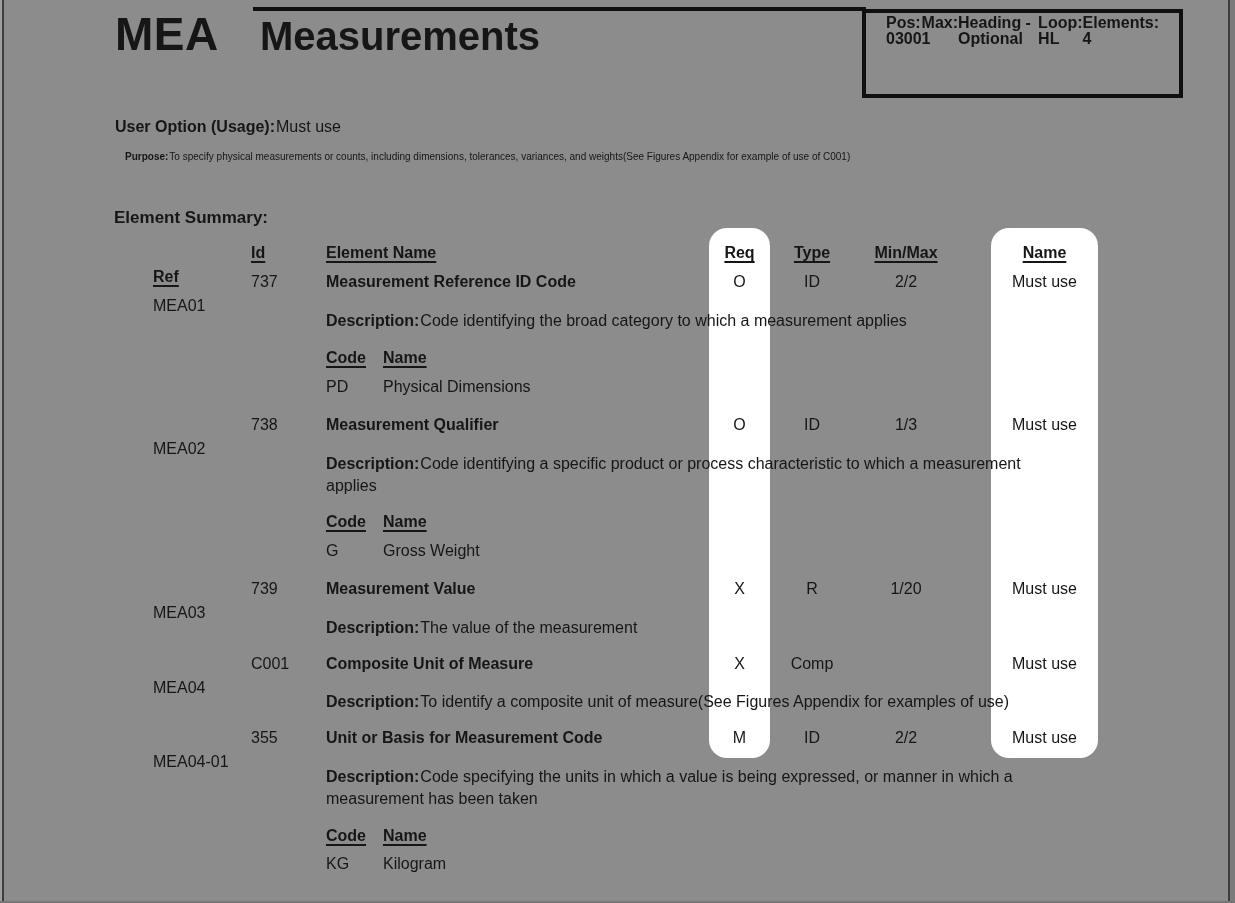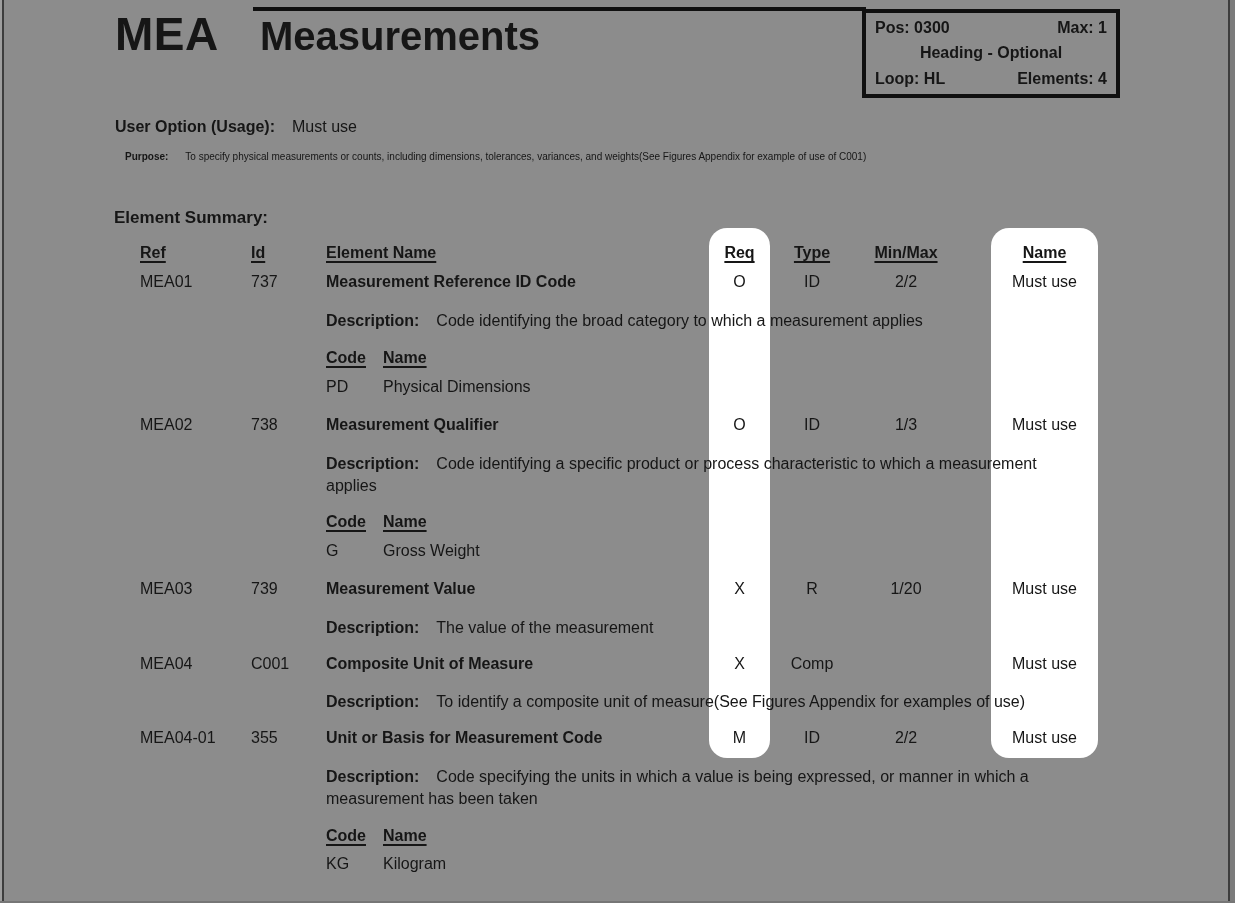--- a/index.html
+++ b/index.html
@@ -24,39 +24,39 @@
   .band-req   { left:709px; width:61px; }
   .band-usage { left:991px; width:107px; }
 
   
   .seg-id   { position:absolute; left:115px; top:11px; font-size:46px; font-weight:bold; letter-spacing:.5px; line-height:1; }
   .seg-rule { position:absolute; left:253px; top:7px; width:613px; height:4px; background:#101010; }
   .seg-name { position:absolute; left:260px; top:16px; font-size:40px; font-weight:bold; line-height:1; }
 
   
   .info-box {
-    position:absolute; left:862px; top:9px; width:258px; height:89px;
+    position:absolute; left:862px; top:9px; width:321px; height:89px;
     border:4px solid #101010; background:transparent;
-    display:flex; flex-direction:column; justify-content:space-around;
-    padding:2px 9px; font-size:16px; font-weight:bold;
+    display:flex; flex-direction:row; justify-content:space-around;
+    padding:2px 20px; font-size:16px; font-weight:bold;
   }
   .info-row { display:flex; justify-content:space-between; line-height:1; }
   .info-row.center { justify-content:center; }
 
   
   .usage-line { position:absolute; left:115px; top:118px; font-size:16px; }
   .purpose    { position:absolute; left:125px; top:146px; width:935px; font-size:10px; line-height:22px; }
-  .blabel { font-weight:bold; padding-right:17px; }
+  .blabel { font-weight:bold; padding-right:1px; }
 
   .summary-title { position:absolute; left:114px; top:209px; font-size:17px; font-weight:bold; line-height:1; }
 
   
   .line { position:absolute; left:0; width:1235px; height:22px; font-size:16px; line-height:20px; z-index:1; }
   .line span { position:absolute; white-space:nowrap; }
-  .c-ref   { left:140px; }
+  .c-ref   { left:153px;margin-top:24px; }
   .c-id    { left:251px; }
   .c-name  { left:326px; }
   .c-req   { left:709px;  width:61px;  text-align:center; }
   .c-type  { left:777px;  width:70px;  text-align:center; }
   .c-mm    { left:858px;  width:96px;  text-align:center; }
   .c-usage { left:991px;  width:107px; text-align:center; }
   .c-code  { left:326px; }
   .c-cname { left:383px; }
   .b { font-weight:bold; }
   .u { font-weight:bold; text-decoration:underline; text-decoration-thickness:2px; text-underline-offset:3px; }

